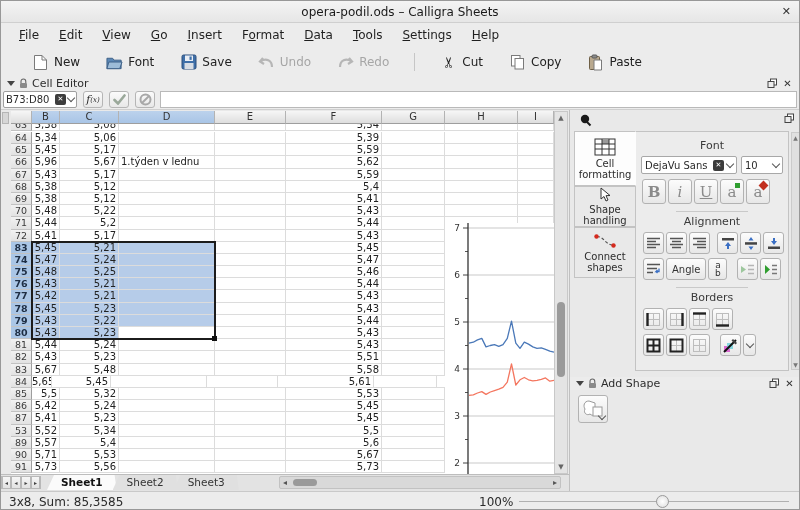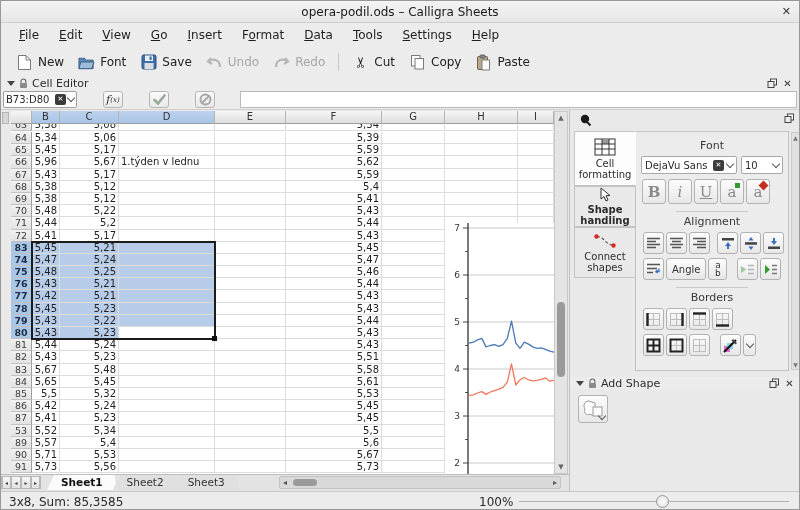--- a/index.html
+++ b/index.html
@@ -4,31 +4,31 @@
 <style>
   * { margin:0; padding:0; box-sizing:border-box; }
   html,body { width:800px; height:510px; overflow:hidden; }
   body { font-family:"DejaVu Sans","Liberation Sans",sans-serif; font-size:11px; color:#2b2b2b;
          background:#ececec; position:relative; border:1px solid #989898; }
   .titlebar { height:22px; background:linear-gradient(#f4f4f4,#e6e6e6); border-bottom:1px solid #cfcfcf;
               display:flex; align-items:center; justify-content:center; position:relative; font-size:12px; color:#1a1a1a; }
   .titlebar .close { position:absolute; right:8px; top:4px; font-size:11px; color:#333; cursor:default; }
   .menubar { height:24px; display:flex; align-items:center; padding-left:10px; background:#ececec; }
   .menu-item { padding:3px 8px; margin-right:4px; font-size:12px; color:#1f1f1f; }
-  .toolbar { height:30px; display:flex; align-items:center; padding-left:8px; background:#ececec; }
+  .toolbar { height:30px; display:flex; align-items:center; padding-left:24px; background:#ececec;gap:12px; }
   .tbtn { display:flex; align-items:center; gap:5px; padding:3px 7px; border-radius:3px; font-size:12px; color:#222; }
   .tbtn.disabled { color:#a6a6a6; }
   .tsep { width:1px; height:18px; background:#c6c6c6; margin:0 6px; }
   .ticon { width:17px; height:17px; display:inline-flex; align-items:center; justify-content:center; }
   .dockhdr { height:13px; display:flex; align-items:center; gap:4px; padding:0 6px; font-size:11px; color:#2e2e2e;
              background:#ececec; }
   .dockhdr .sp { flex:1; }
   .tri { width:0; height:0; border-left:4px solid transparent; border-right:4px solid transparent; border-top:5px solid #444; }
   .dockbtn { width:11px; height:11px; display:inline-flex; align-items:center; justify-content:center; color:#333; font-size:10px; }
-  .formularow { height:20px; display:flex; align-items:stretch; padding:1px 2px; background:#ececec; border-bottom:1px solid #cfcfcf;gap:20px; }
+  .formularow { height:20px; display:flex; align-items:stretch; padding:1px 2px; background:#ececec; border-bottom:1px solid #cfcfcf; }
   .namebox { width:74px; background:#fff; border:1px solid #9f9f9f; border-radius:2px; display:flex; align-items:center;
              font-size:10px; padding:0 2px; gap:2px; }
   .namebox .nm { flex:1; }
   .clrx { width:11px; height:11px; background:#3c3c3c; border-radius:2px; color:#fff; font-size:7px; line-height:11px; text-align:center; }
   .chev { width:6px; height:6px; border-right:1.5px solid #555; border-bottom:1.5px solid #555; transform:rotate(45deg); margin-top:-3px; }
   .fbtn { width:20px; margin-left:6px; border:1px solid #b5b5b5; border-radius:3px; background:linear-gradient(#fbfbfb,#e8e8e8);
           display:flex; align-items:center; justify-content:center; }
   .forminput { flex:1; margin-left:5px; background:#fff; border:1px solid #b9b9b9; }
   .main { position:absolute; top:109px; left:0; width:800px; height:381px; display:flex; }
   .sheet-area { position:relative; width:568px; height:381px; background:#e9e9e9; }
@@ -471,21 +471,21 @@
           <div class="cell" style="width:59px;">5,48</div>
           <div class="cell" style="width:96px;"></div>
           <div class="cell" style="width:71px;"></div>
           <div class="cell" style="width:96px;text-align:right;">5,58</div>
           <div class="cell" style="width:63px;"></div>
           <div class="cell" style="width:73px;"></div>
           <div class="cell" style="width:36px;"></div>
         </div>
         <div class="grow">
           <div class="rowhdr">84</div>
-          <div class="cell" style="width:28px;">5,65</div>
+          <div class="cell" style="width:20px;">5,65</div>
           <div class="cell" style="width:59px;">5,45</div>
           <div class="cell" style="width:96px;"></div>
           <div class="cell" style="width:71px;"></div>
           <div class="cell" style="width:96px;">5,61</div>
           <div class="cell" style="width:63px;"></div>
           <div class="cell" style="width:73px;"></div>
           <div class="cell" style="width:36px;"></div>
         </div>
         <div class="grow">
           <div class="rowhdr">85</div>
@@ -634,21 +634,21 @@
     <div class="tools-box">
 
       <div class="side-tab active" style="top:0;height:55px;">
         <svg width="22" height="18" viewBox="0 0 22 18">
           <rect x="1" y="1" width="20" height="16" fill="#fff" stroke="#333"></rect>
           <rect x="8" y="1" width="7" height="5" fill="#9a9a9a"></rect>
           <path d="M1 6h20M1 11h20M8 1v16M15 1v16" stroke="#333" stroke-width="1" fill="none"></path>
         </svg>
         <span>Cell formatting</span>
       </div>
-      <div class="side-tab" style="top:55px;height:41px;font-weight:bold;">
+      <div class="side-tab" style="top:55px;height:41px;">
         <svg width="14" height="15" viewBox="0 0 14 15">
             <path d="M3 1 L3 12 L6 9.5 L8 14 L10 13 L8 8.7 L12 8.5 Z" fill="#fff" stroke="#333" stroke-width="1"></path>
           </svg>
         <span>Shape handling</span>
       </div>
       <div class="side-tab" style="top:96px;height:51px;">
         <svg width="24" height="16" viewBox="0 0 24 16">
             <path d="M4 4 C10 2 12 12 20 12" fill="none" stroke="#555" stroke-width="1.2" stroke-dasharray="3 2"></path>
             <circle cx="3.5" cy="3.5" r="2.2" fill="#d42a1e"></circle>
             <circle cx="20.5" cy="12.5" r="2.2" fill="#d42a1e"></circle>

